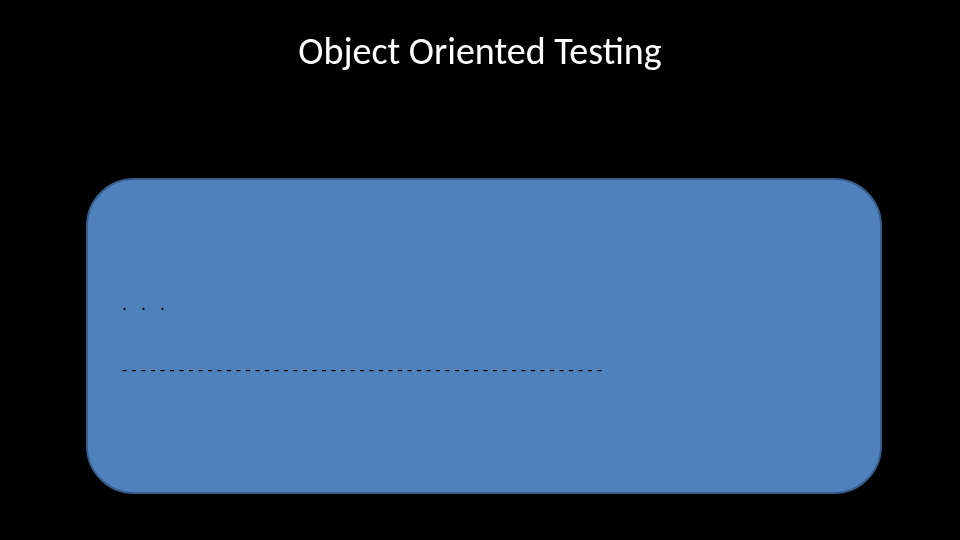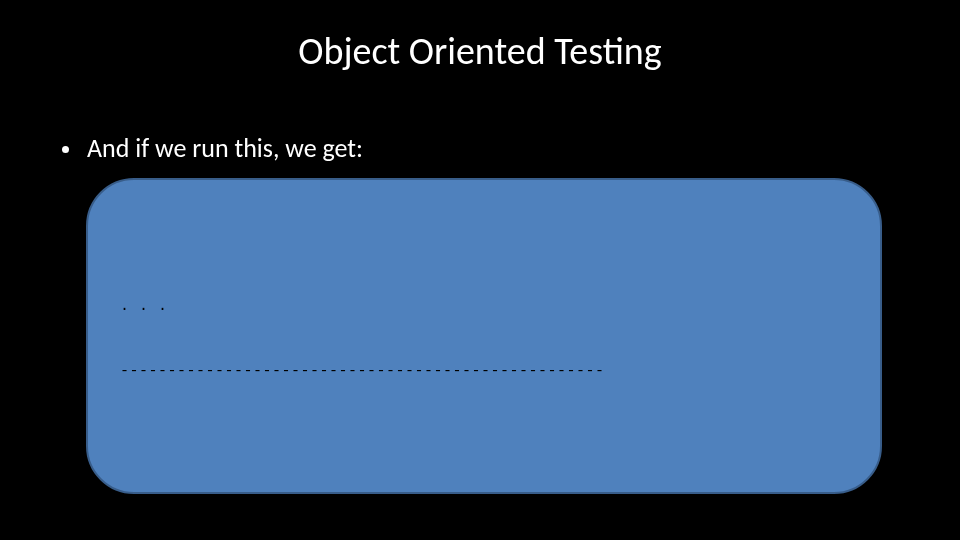--- a/index.html
+++ b/index.html
@@ -11,24 +11,20 @@
   .panel { position: absolute; top: 178px; left: 86px; width: 796px; height: 316px; background: #4f81bd; border: 2px solid #385d8a; border-radius: 48px; padding: 72px 32px 24px 32px; }
   .code { font-family: "Courier New", Courier, monospace; font-size: 15px; line-height: 1.45; color: #000; white-space: pre; letter-spacing: 0.5px; }
   .code-line { display: block; }
 </style>
 </head>
 <body>
 
 <div class="slide">
   <div class="title">Object Oriented Testing</div>
 
-  <div class="bullet-row">
-    <span class="bullet-dot"></span>
-    <span>And if we run this, we get:</span>
-  </div>
 
   <div class="panel">
     <div class="code">
       <span class="code-line">. . .</span>
       <span class="code-line">---------------------------------------------------</span>
       <span class="code-line"> </span>
       
     </div>
   </div>
 </div>

